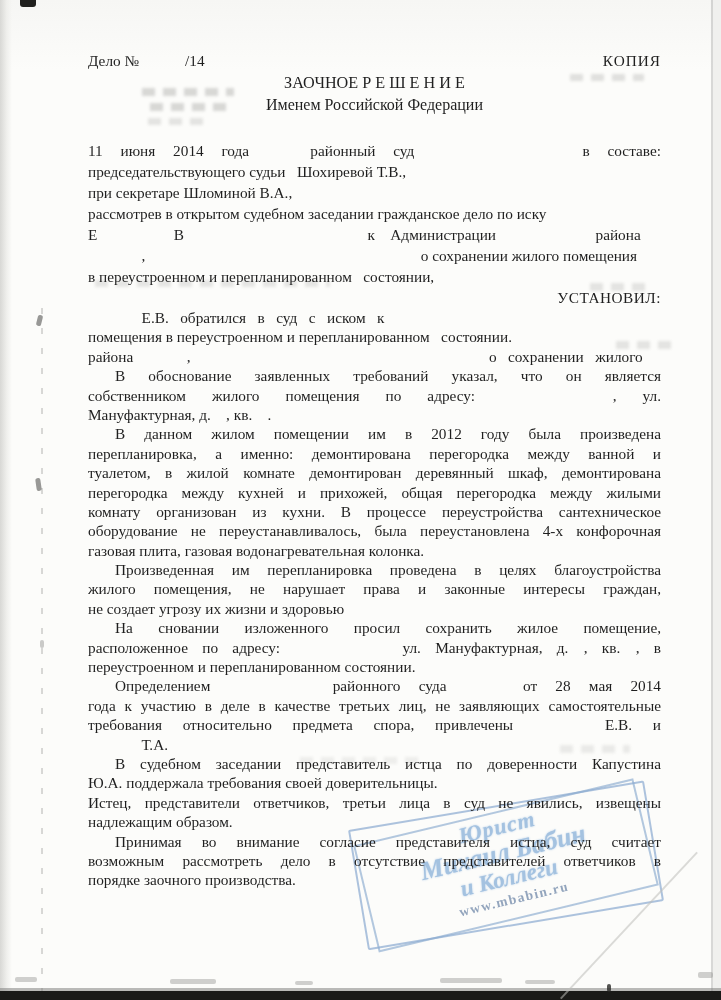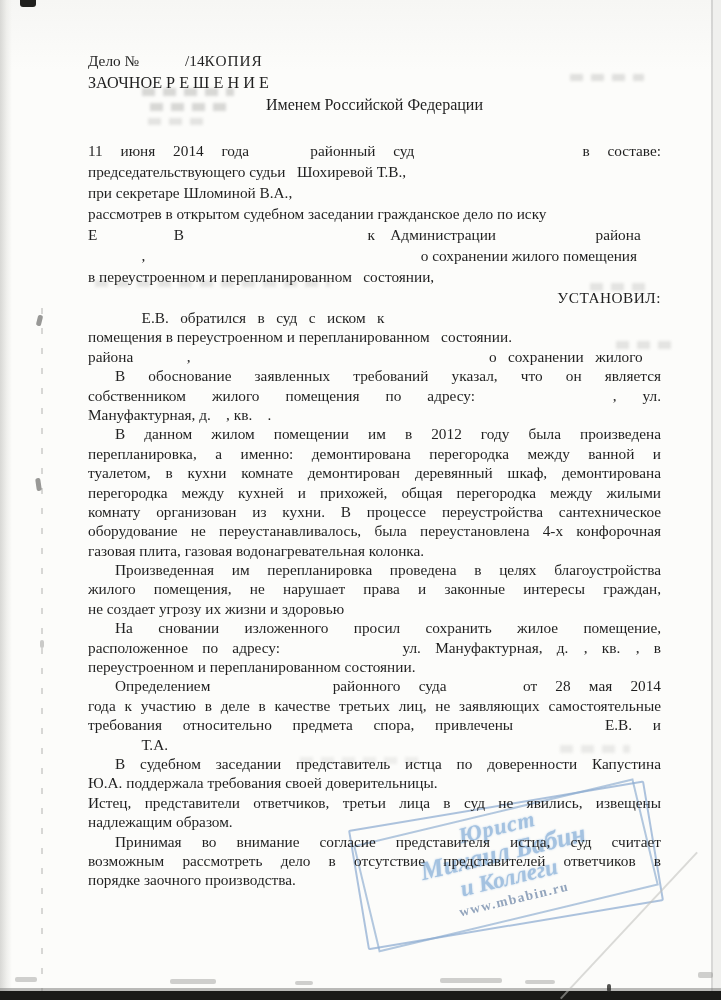--- a/index.html
+++ b/index.html
@@ -9,22 +9,22 @@
         font-family:"Liberation Serif","DejaVu Serif",serif;color:#1f1f1f;overflow:hidden;}
 
   
   .doc{position:absolute;left:88px;top:50px;width:573px;z-index:3;font-size:15.3px;}
   .line{height:19.4px;line-height:19.4px;overflow:hidden;}
   .line.i{height:21px;line-height:21px;}
   .line.c{text-align:right;}
   .line.j{text-align:justify;text-align-last:justify;}
   .line.ind{padding-left:27px;}
   .line.ust{letter-spacing:.5px;}
-  .hdr-row{display:flex;height:22px;line-height:22px;}
-  .hdr-title{text-align:left;height:22px;line-height:22px;font-size:16.2px;}
+  .hdr-row{display:flex;justify-content:space-between;height:22px;line-height:22px;}
+  .hdr-title{text-align:center;height:22px;line-height:22px;font-size:16.2px;}
   .hdr-sub{text-align:center;height:22px;line-height:22px;font-size:16px;}
   .hdr-sp{height:24px;}
   .kopiya{letter-spacing:1px;}
 
   
   .stamp{position:absolute;left:348px;top:830px;width:296px;height:118px;
          transform:rotate(-9.5deg);transform-origin:0 0;z-index:1;
          border:2px solid rgba(138,170,208,.7);border-radius:2px;}
   .stamp-inner{position:absolute;inset:4px;border:2px solid rgba(138,170,208,.65);
          text-align:center;color:#a4c2e0;transform:rotate(-4deg);transform-origin:50% 50%;}
@@ -134,21 +134,21 @@
         <div class="line i">в переустроенном и перепланированном  состоянии,</div>
         <div class="line i c ust">УСТАНОВИЛ:</div>
         <div class="line ">    Е.В.  обратился  в  суд  с  иском  к</div>
         <div class="line ">помещения в переустроенном и перепланированном  состоянии.</div>
         <div class="line ">района    ,                    о  сохранении  жилого</div>
         <div class="line ind j">В обоснование заявленных требований указал, что он является</div>
         <div class="line j">собственником  жилого  помещения  по  адресу:         ,  ул.</div>
         <div class="line ">Мануфактурная, д.  , кв.  .</div>
         <div class="line ind j">В данном жилом помещении им в 2012 году была произведена</div>
         <div class="line j">перепланировка, а именно: демонтирована перегородка между ванной и</div>
-        <div class="line j">туалетом, в кухни комнате демонтирован деревянный шкаф, демонтирована</div>
+        <div class="line j">туалетом, в жилой комнате демонтирован деревянный шкаф, демонтирована</div>
         <div class="line j">перегородка между кухней и прихожей, общая перегородка между жилыми</div>
         <div class="line j">комнату организован из кухни. В процессе переустройства сантехническое</div>
         <div class="line j">оборудование не переустанавливалось, была переустановлена 4-х конфорочная</div>
         <div class="line ">газовая плита, газовая водонагревательная колонка.</div>
         <div class="line ind j">Произведенная им перепланировка проведена в целях благоустройства</div>
         <div class="line j">жилого помещения, не нарушает права и законные интересы граждан,</div>
         <div class="line ">не создает угрозу их жизни и здоровью</div>
         <div class="line ind j">На сновании изложенного просил сохранить жилое помещение,</div>
         <div class="line j">расположенное по адресу:        ул. Мануфактурная, д.  , кв.  , в</div>
         <div class="line ">переустроенном и перепланированном состоянии.</div>

